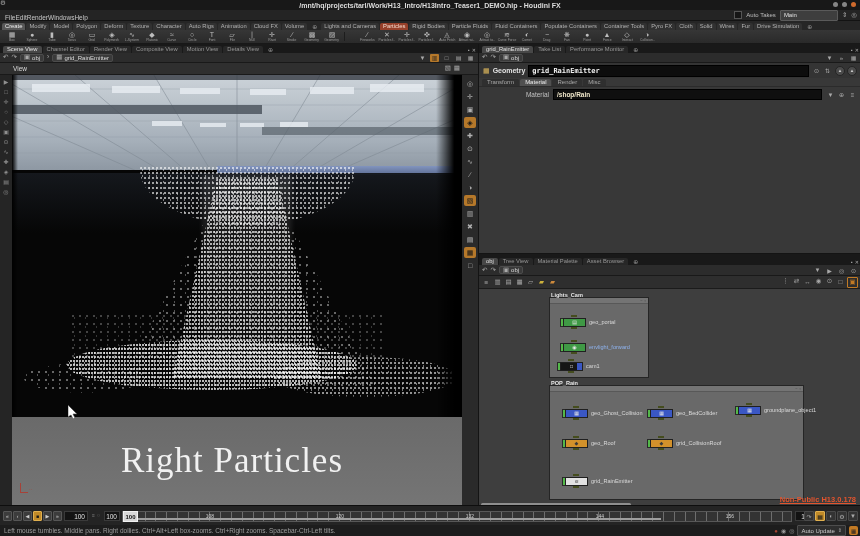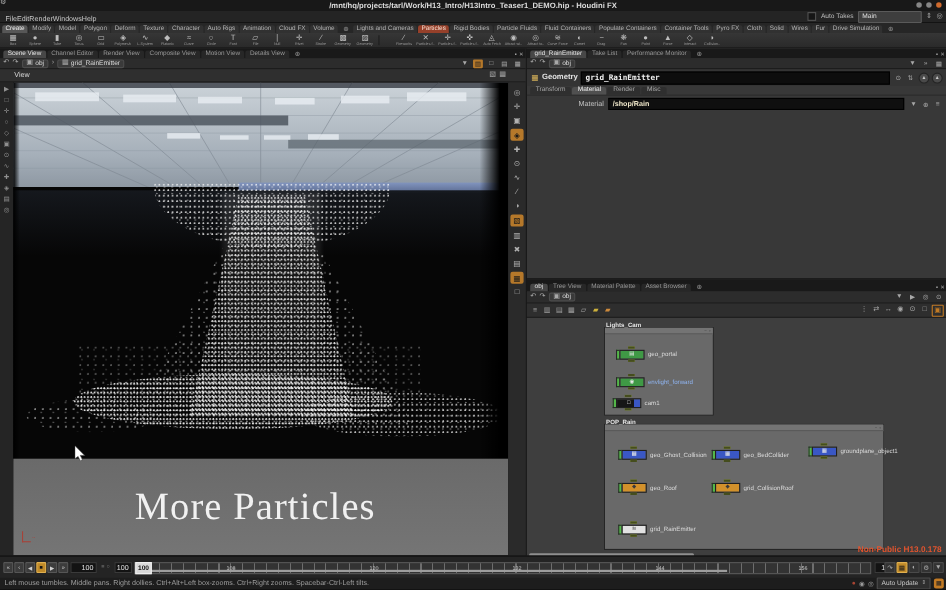--- a/index.html
+++ b/index.html
@@ -103,21 +103,21 @@
   .nbox .bbar{height:5px;background:#747474;border-bottom:1px solid #585858;display:flex;justify-content:flex-end;align-items:center;gap:2px;padding-right:2px;}
   .nbox .bbar span{font-size:4px;color:#3c3c3c;line-height:4px;}
   .btitle{position:absolute;top:-8px;left:1px;font-size:9px;line-height:8px;transform:scale(.62);transform-origin:0 100%;color:#e6e6e6;font-weight:bold;white-space:nowrap;}
   .node{position:absolute;display:flex;align-items:center;height:10px;}
   .node .flag{width:3px;height:9px;background:#54b84a;border:1px solid #2a2a2a;border-right:none;box-sizing:border-box;}
   .node .body{width:23px;height:9px;border:1px solid #202020;box-sizing:border-box;background:linear-gradient(90deg,var(--c,#888) 74%,var(--ac,var(--c,#888)) 74%);display:flex;align-items:center;justify-content:center;position:relative;}
   .node .nglyph{font-size:5px;line-height:5px;color:var(--gc,#e9e9e9);}
   .node .nub{position:absolute;width:6px;height:2px;background:#9aa83a;border:1px solid #454d1e;box-sizing:border-box;left:11px;}
   .node .nub.top{top:-2px;}.node .nub.bot{bottom:-2px;}
   .node .nlabel{margin-left:3px;font-size:9px;line-height:9px;transform:scale(.62);transform-origin:0 50%;color:var(--tc,#dadada);white-space:nowrap;}
-  .watermark{position:absolute;right:5px;bottom:2px;font-size:7.5px;font-weight:bold;color:#e2542e;}
+  .watermark{position:absolute;right:5px;bottom:2px;font-size:7.5px;font-weight:bold;color:#e2542e;text-decoration:underline;}
   .netscroll{position:absolute;left:2px;bottom:0;width:150px;height:3px;background:#8f8f8f;border-radius:2px;}
   
   #playbar{left:0;top:505px;width:860px;height:20px;background:#242424;border-top:1px solid #0e0e0e;box-sizing:border-box;}
   .transport{position:absolute;left:3px;top:5px;display:flex;gap:1px;}
   .tbtn{width:9px;height:10px;background:#3c3c3c;border:1px solid #565656;border-radius:1px;font-size:5px;color:#cfcfcf;display:flex;align-items:center;justify-content:center;box-sizing:border-box;}
   .tbtn.hl{background:#c08a28;border-color:#e0b050;color:#151515;}
   .pfield{position:absolute;top:5px;height:10px;background:#131313;border:1px solid #3a3a3a;color:#e3e3e3;font-size:6.5px;display:flex;align-items:center;justify-content:flex-end;padding:0 2px;box-sizing:border-box;}
   .ptoggles{position:absolute;left:92px;top:7px;display:flex;gap:2px;}
   .ptoggles .gly{font-size:5px;color:#7d7d7d;}
   #ruler{position:absolute;left:122px;top:5px;width:670px;height:11px;background:#333333;border:1px solid #585858;box-sizing:border-box;
@@ -444,21 +444,21 @@
         <div id="p-dome" class="dots"></div>
         <div id="p-column" class="dots dense"></div>
         <div id="p-spray" class="dots sparse"></div>
         <div id="p-mist" class="dots sparse"></div>
         <div id="p-pool-c" class="dots dense"></div>
         <div id="p-pool-r" class="dots"></div>
         <div id="p-pool-l" class="dots sparse"></div>
         <div class="rwall"></div>
         <div class="lwall"></div>
         <div class="grayband">
-          <div class="overlay-text">More Particles</div>
+          <div class="overlay-text">Right Particles</div>
         </div>
         <span class="redmark"></span>
         <span class="mcursor">
           <svg width="10" height="14">
               <polygon points="0,0 9,9 5,9 7,13 5,14 3,10 0,12" fill="#ffffff" stroke="#444" stroke-width="0.6"></polygon>
             </svg>
         </span>
       </div>
 
       <div id="vtoolR" class="vtool">

